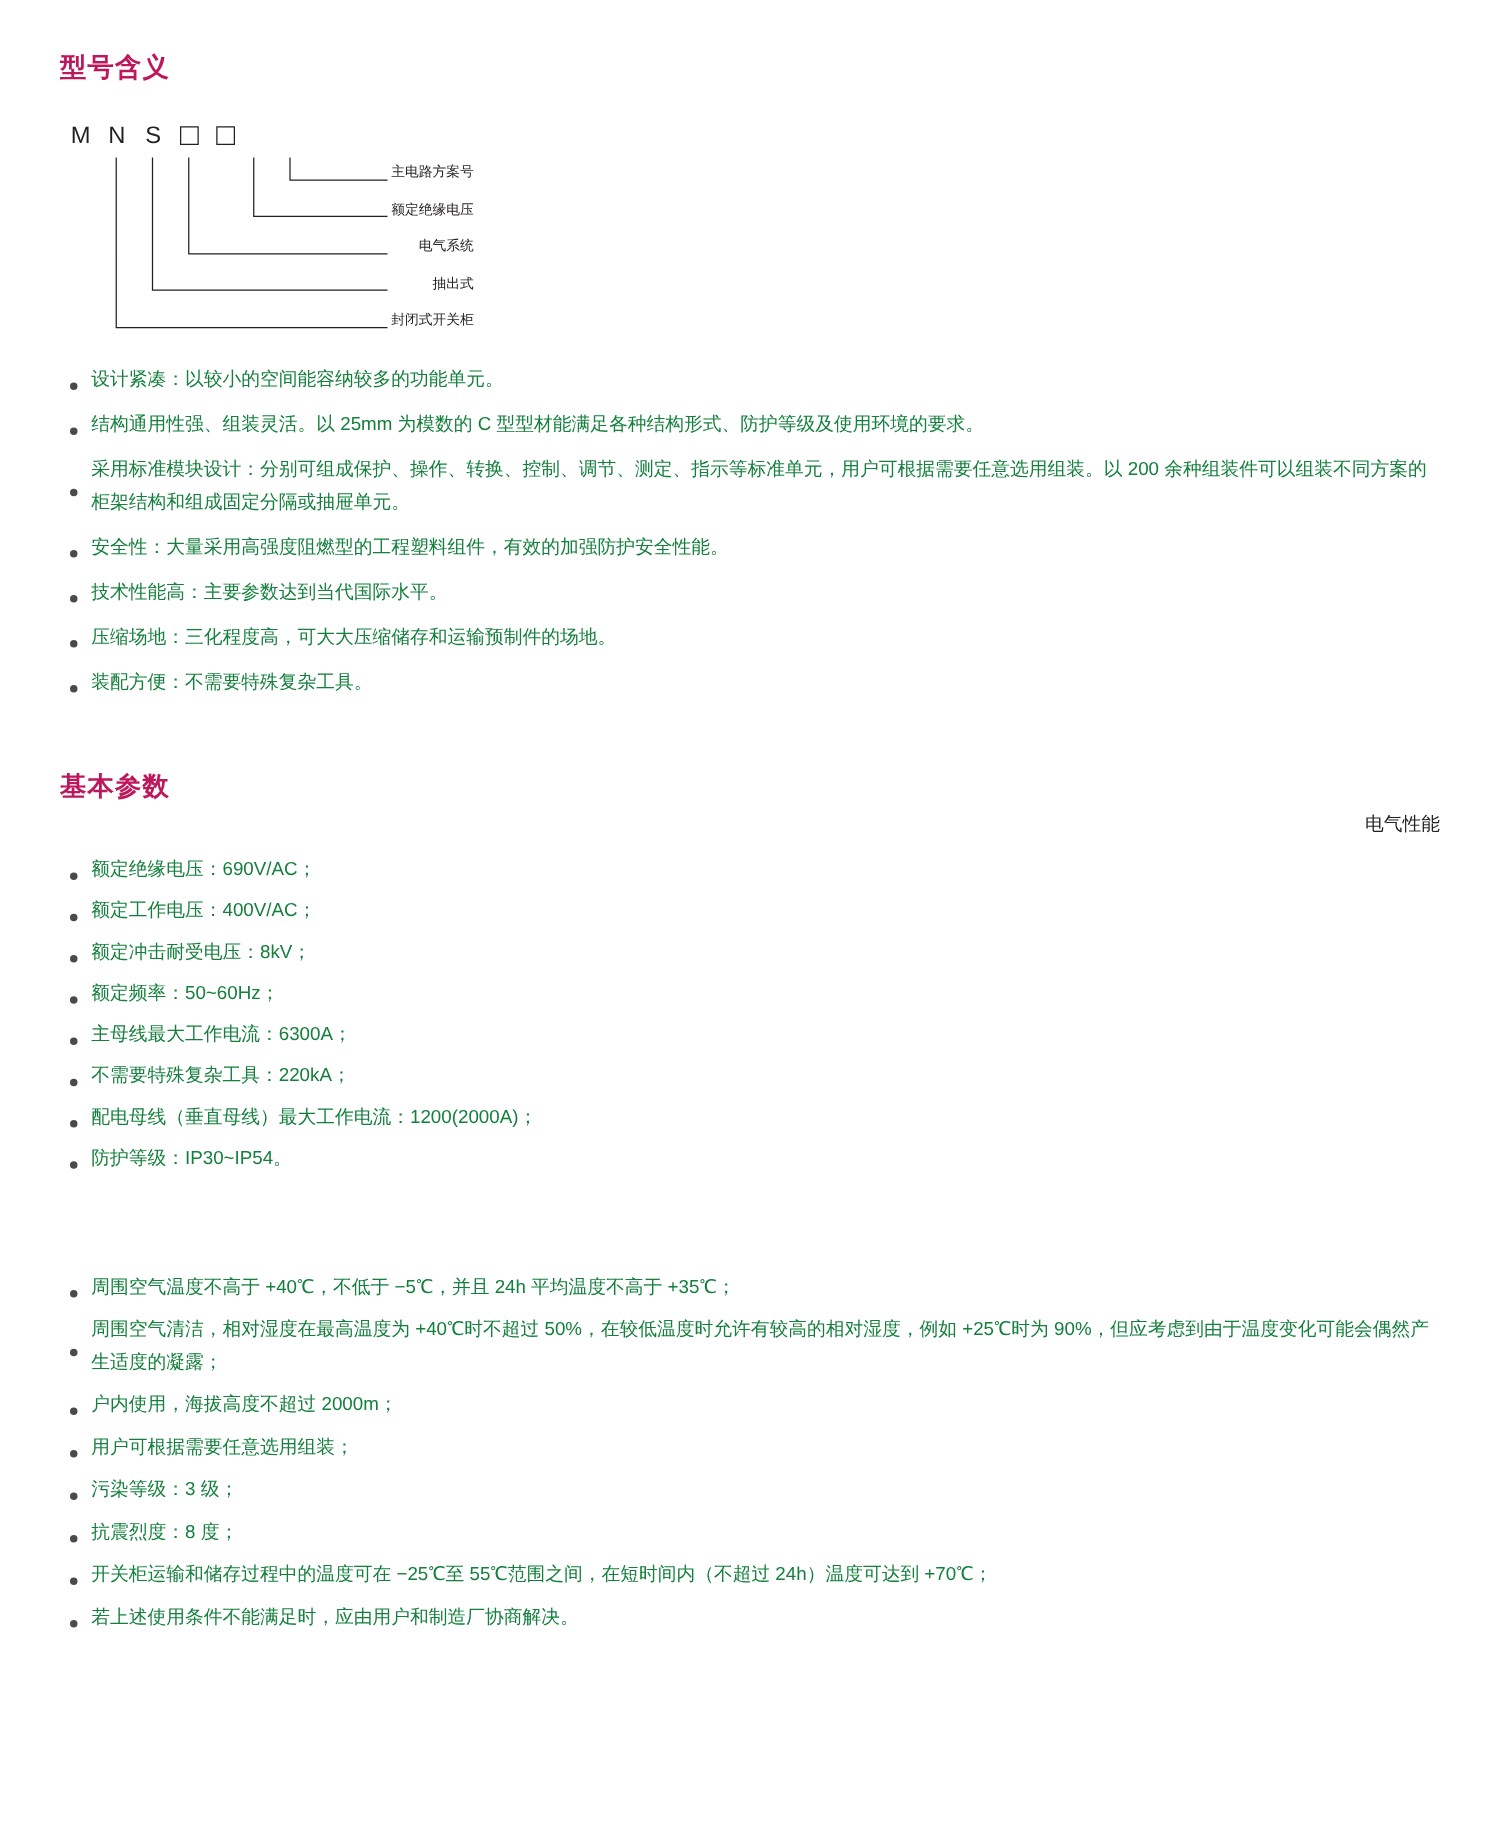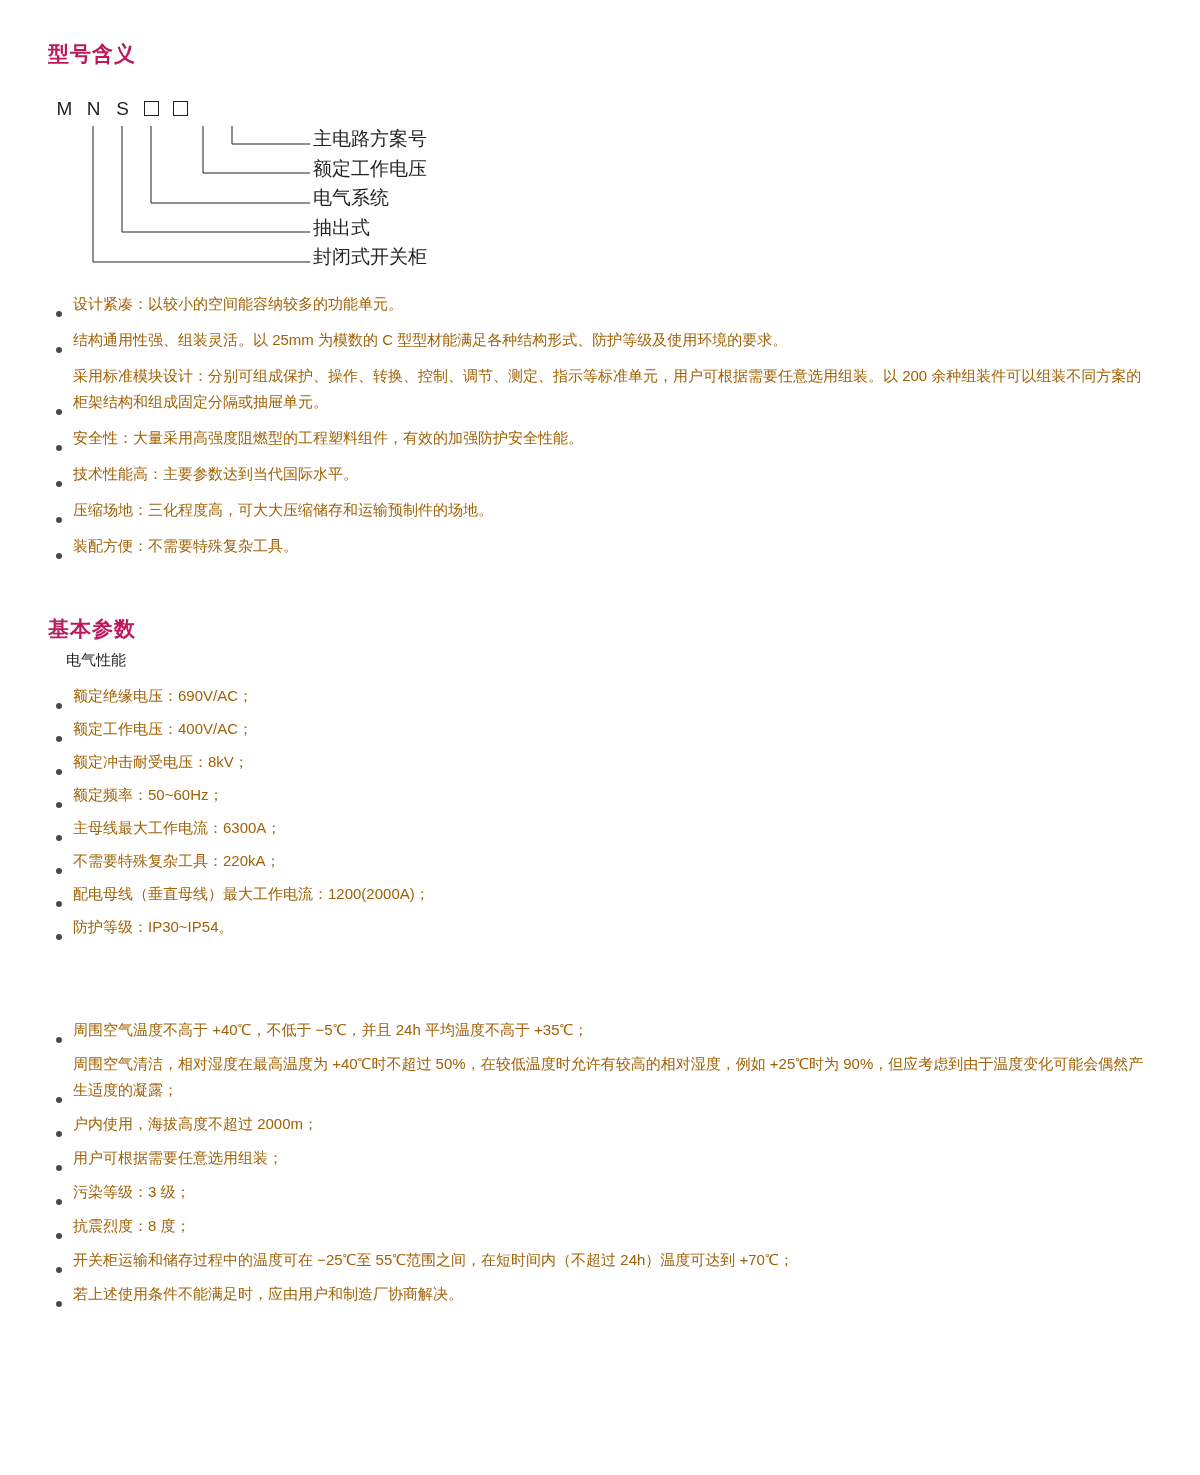--- a/index.html
+++ b/index.html
@@ -48,47 +48,48 @@
   .code-row .box i {
     display: block;
     width: 15px;
     height: 15px;
     border: 1px solid #231f20;
     margin-top: 3px;
   }
   .leader-svg { position: absolute; left: 0; top: 24px; }
   .labels { position: absolute; left: 265px; top: 26px; }
   .labels div {
-    font-size: 19px;
+    font-size: 11px;
     line-height: 29.5px;
     height: 29.5px;
     color: #231f20;
+    text-align: right;
   }
 
   
   .bullets { margin-top: 18px; }
   .bullets.tight { margin-top: 10px; }
   .bullet {
     display: flex;
-    align-items: flex-end;
+    align-items: center;
     font-size: 15px;
     line-height: 26px;
     margin-bottom: 10px;
-    color: #a16207;
+    color: #15803d;
   }
   .bullet .dot {
     flex: 0 0 auto;
     width: 6px;
     height: 6px;
     border-radius: 50%;
     background: #4a4a4a;
     margin: 10px 11px 0 8px;
   }
   .bullet .txt { flex: 1 1 auto; }
-  .sub-label { font-size: 15px; line-height: 26px; margin: 4px 0 6px 18px; }
+  .sub-label { font-size: 15px; line-height: 26px; margin: 4px 0 6px 18px; text-align: right; }
 
   .gap-lg { height: 46px; }
   .gap-xl { height: 52px; }
 
   .params .bullet { margin-bottom: 7px; }
   .cond .bullet { margin-bottom: 8px; }
 </style>
 </head>
 <body>
 
@@ -117,21 +118,21 @@
 
       <polyline points="103,4 103,81 262,81" fill="none" stroke="#231f20" stroke-width="1"></polyline>
 
       <polyline points="74,4 74,110 262,110" fill="none" stroke="#231f20" stroke-width="1"></polyline>
 
       <polyline points="45,4 45,140 262,140" fill="none" stroke="#231f20" stroke-width="1"></polyline>
     </svg>
 
     <div class="labels">
       <div>主电路方案号</div>
-      <div>额定工作电压</div>
+      <div>额定绝缘电压</div>
       <div>电气系统</div>
       <div>抽出式</div>
       <div>封闭式开关柜</div>
     </div>
   </div>
 
 
   <div class="bullets">
     <div class="bullet">
       <span class="dot"></span>

